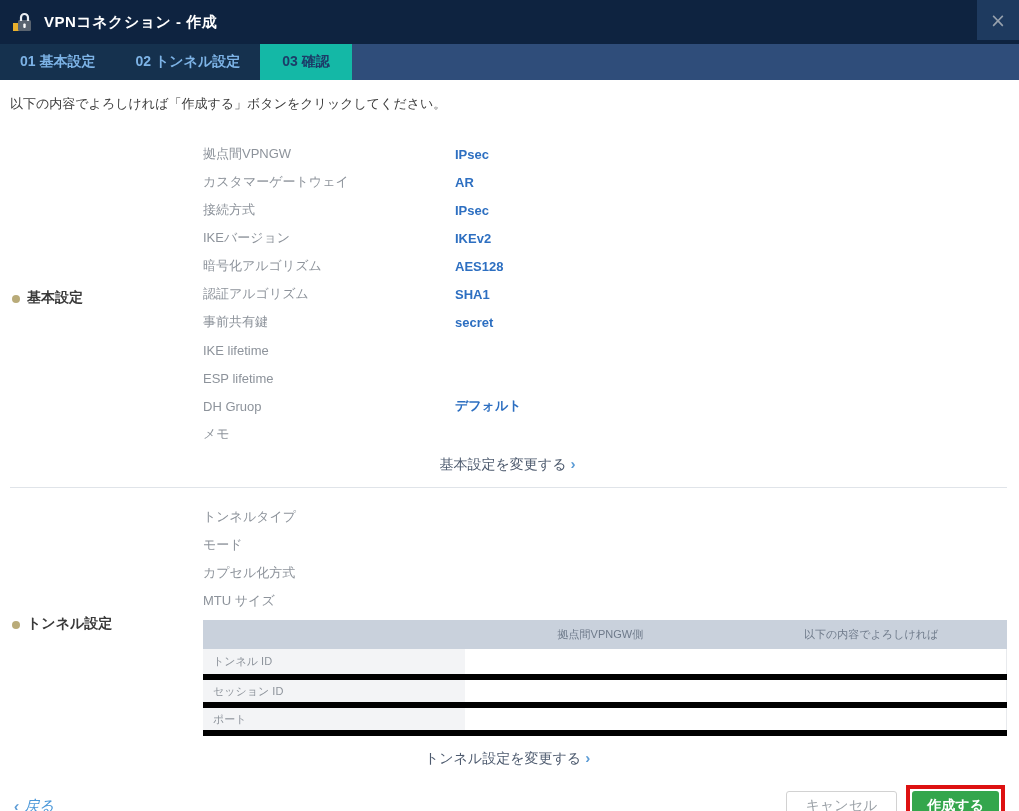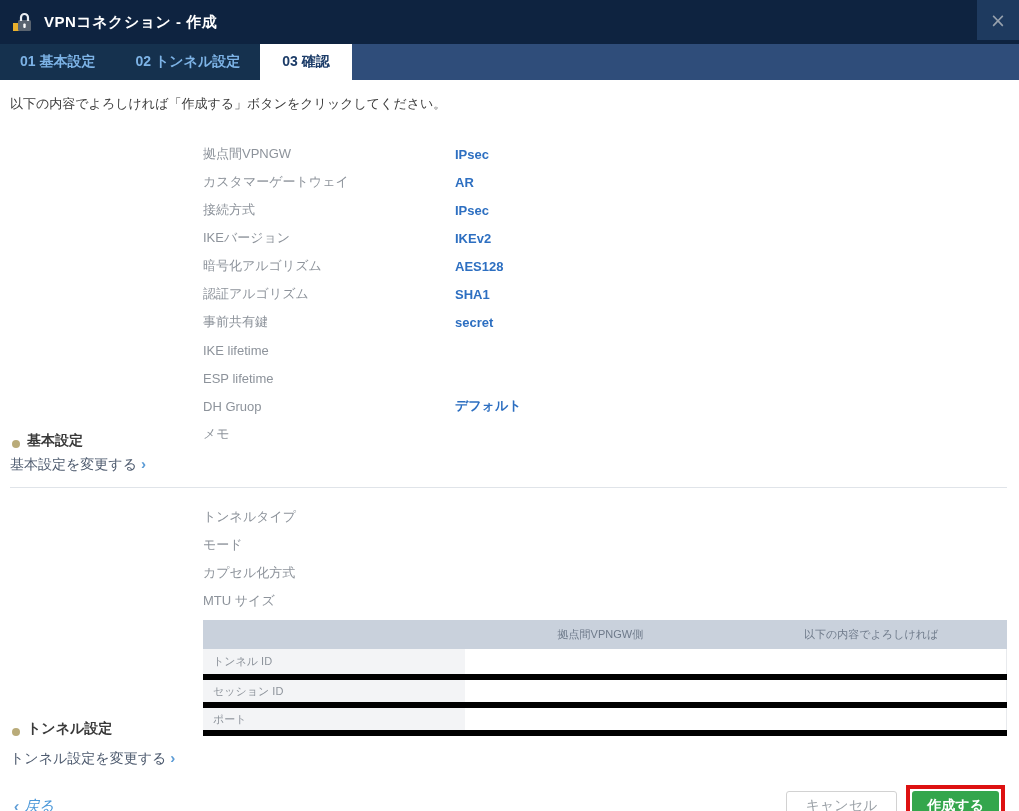--- a/index.html
+++ b/index.html
@@ -48,42 +48,42 @@
     background: #15314e;
     color: #7db3e6;
     font-size: 14px;
     font-weight: bold;
     display: flex; align-items: center;
     padding: 0 20px;
     cursor: pointer;
     white-space: nowrap;
   }
   .tab.active {
-    background: #ffffff;
+    background: #14b8a6;
     color: #1c3c68;
     padding: 16px 22px;
     cursor: default;
   }
   
   .content { padding: 15px 12px 0 10px; }
   .instruction { font-size: 13px; color: #3b3b3b; }
   .section { display: flex; margin-top: 27px; }
-  .section-left { width: 193px; display: flex; align-items: flex-end; padding-top: 6px; }
+  .section-left { width: 193px; display: flex; align-items: center; padding-top: 6px; }
   .bullet {
     width: 8px; height: 8px; border-radius: 50%;
     background: #b9ab79; display: inline-block;
     margin: 4px 7px 0 2px; flex: none;
   }
   .section-title { font-size: 14px; font-weight: bold; color: #3a3a3a; line-height: 16px; }
   .section-rows { flex: 1; min-width: 0; }
   .row { display: flex; align-items: center; height: 28px; }
   .row-label { width: 252px; flex: none; font-size: 13px; color: #8d939b; }
   .row-value { font-size: 13px; font-weight: bold; color: #2d6fc1; }
   .change-link {
-    text-align: left;
+    text-align: center;
     font-size: 14px;
     color: #4d5a6e;
     margin: 7px 2px 13px 0;
     cursor: pointer;
   }
   .chev { color: #5b9bd5; font-size: 15px; font-weight: bold; margin-left: 4px; }
   .divider { border: none; border-top: 1px solid #e0e4e9; }
   
   .tunnel-table {
     width: 100%;

